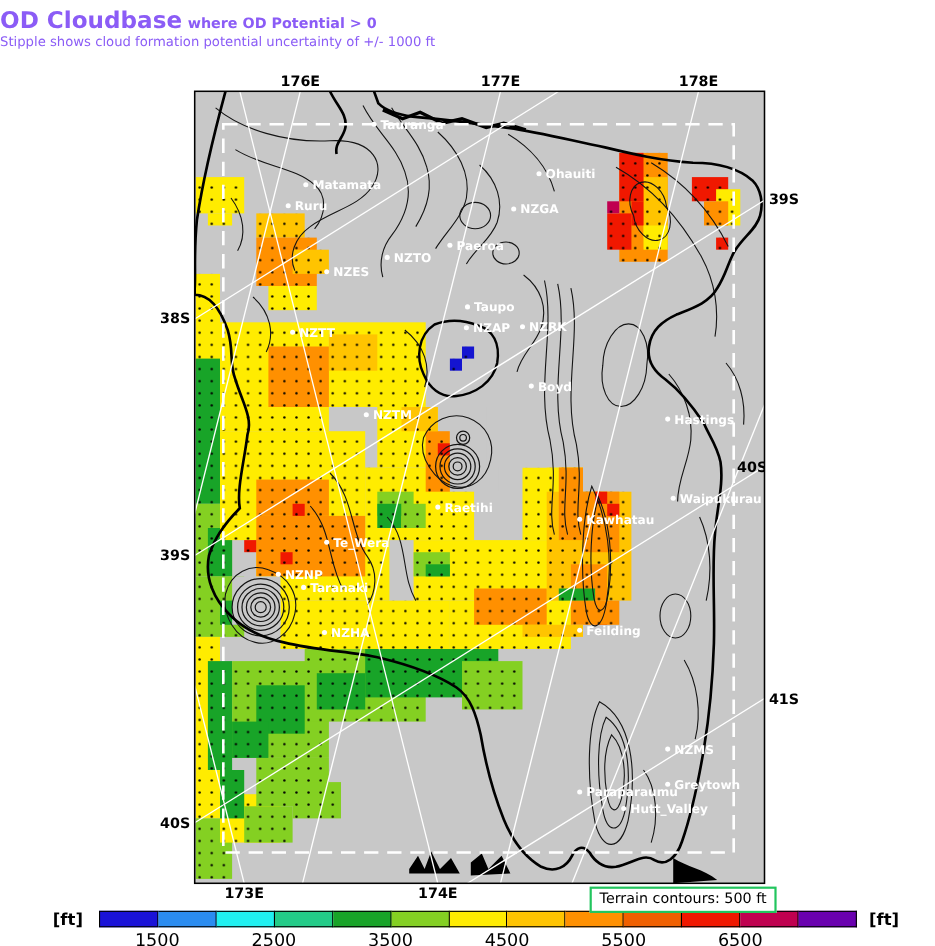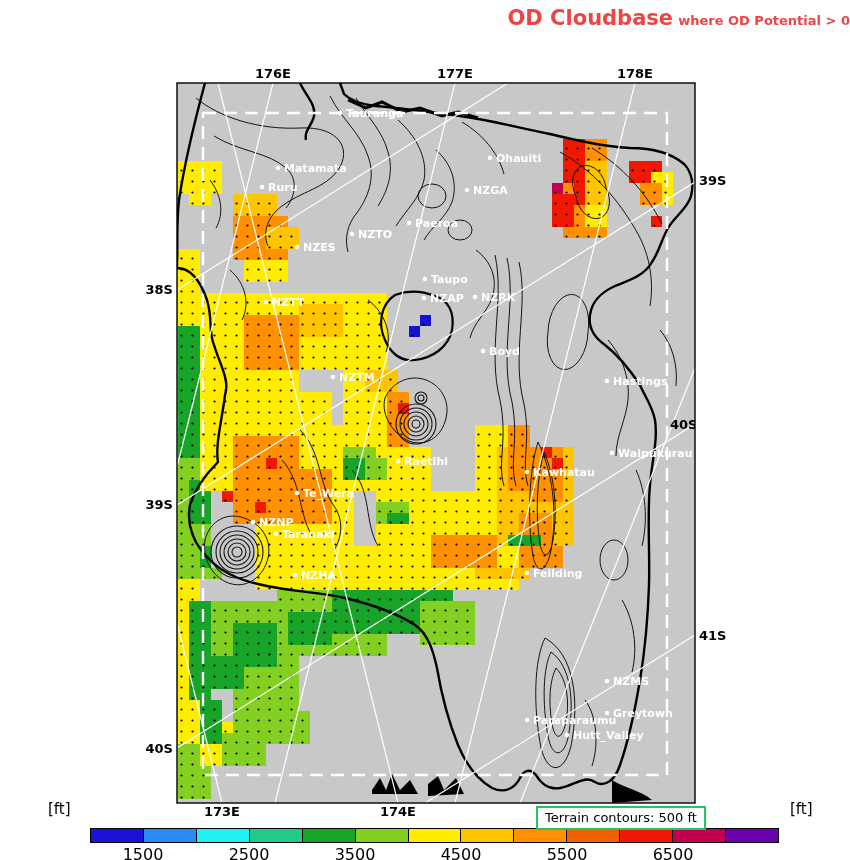--- a/index.html
+++ b/index.html
@@ -1,40 +1,41 @@
 <!DOCTYPE html>
 <html><head>
 <meta charset="utf-8">
 <style>
   html,body{margin:0;padding:0;background:#fff;}
   body{width:850px;height:860px;position:relative;overflow:hidden;
        font-family:"DejaVu Sans","Liberation Sans",sans-serif;}
-  #titles{position:absolute;top:6px;left:0;width:850px;text-align:right;color:#ef4444;}
+  #titles{position:absolute;top:6px;left:0;width:850px;text-align:left;color:#8b5cf6;}
   .t1{font-size:21px;font-weight:bold;}
   .t1s{font-size:13px;font-weight:bold;}
   .t2{font-size:18px;margin-top:1px;}
   .t2s{font-size:13px;}
   .t3{font-size:12px;margin-top:1px;}
   #mapsvg{position:absolute;left:0;top:0;}
   #legend-bar{position:absolute;left:90px;top:828px;width:689px;height:15px;display:flex;}
   #legend-bar div{flex:1;border:1px solid #000;border-left:none;}
   #legend-bar div:first-child{border-left:1px solid #000;}
   .tick{position:absolute;top:845px;transform:translateX(-50%);font-size:16px;color:#000;}
-  .ftlab{position:absolute;top:800px;font-size:15px;font-weight:normal;color:#000;}
+  .ftlab{position:absolute;top:827px;font-size:15px;font-weight:bold;color:#000;}
   #terrain-note{position:absolute;left:536px;top:806px;width:166px;height:20px;
     border:2px solid #22c55e;background:#fff;font-size:13px;text-align:center;line-height:20px;color:#000;}
 </style>
 </head>
 <body>
 
 <div id="titles">
   <div>
     <span class="t1">OD Cloudbase</span>
     <span class="t1s">where OD Potential &gt; 0</span>
   </div>
+  <div class="t3">Stipple shows cloud formation potential uncertainty of +/- 1000 ft</div>
 </div>
 
 <svg id="mapsvg" width="850" height="860">
     <defs>
       <pattern id="stip" width="11" height="11" patternUnits="userSpaceOnUse">
         <circle cx="5.5" cy="5.5" r="1.1" fill="#000"></circle>
       </pattern>
       <clipPath id="frameclip">
         <rect x="177" y="83" width="518" height="720"></rect>
       </clipPath>

